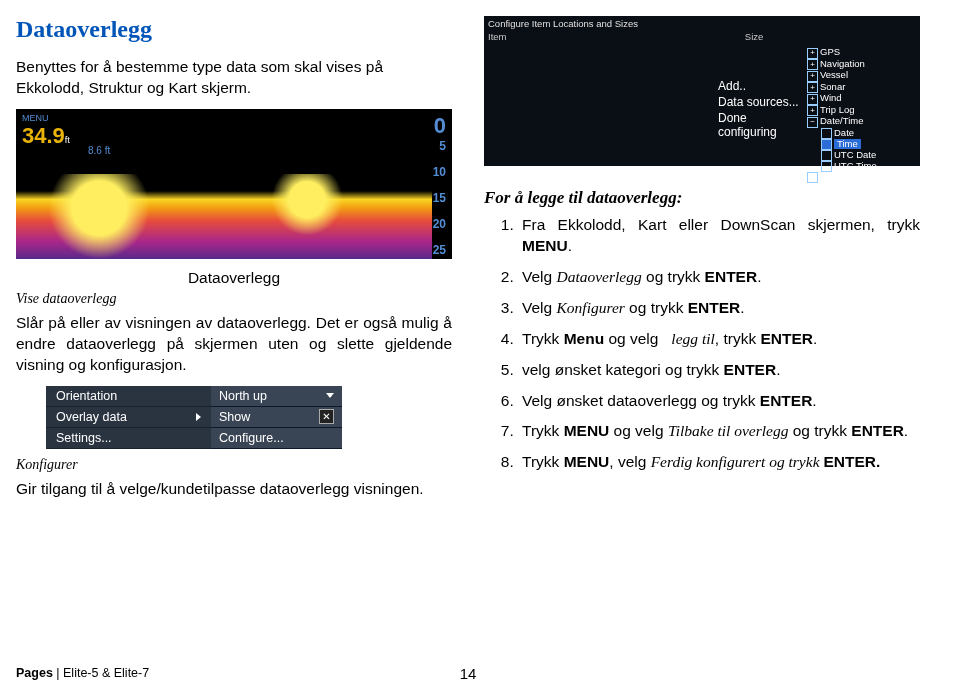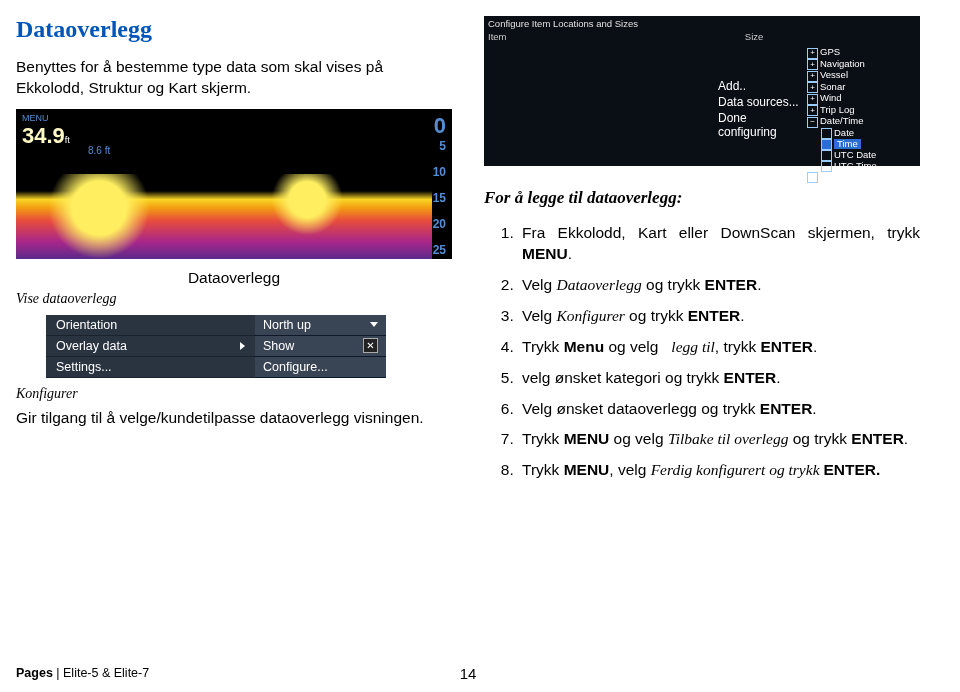--- a/index.html
+++ b/index.html
@@ -47,21 +47,21 @@
   }
   .sonar .topbar {
     display: flex;
     justify-content: space-between;
     align-items: flex-start;
     color: #fff;
     font-size: 11px;
     padding: 4px 6px;
   }
   .sonar .depth {
-    color: #fef9c3;
+    color: #eab308;
     font-size: 22px;
     font-weight: bold;
   }
   .sonar .zero {
     color: #548dd4;
     font-size: 22px;
     font-weight: bold;
   }
   .sonar .scale {
     position: absolute;
@@ -104,21 +104,21 @@
   }
   h3.sub {
     font-family: Georgia, serif;
     font-style: italic;
     font-weight: normal;
     font-size: 14px;
     margin: 2px 0 6px 0;
   }
   
   .settings-menu {
-    width: 340px;
+    width: 296px;
     margin: 8px 0 8px 30px;
     font-size: 12.5px;
   }
   .settings-row {
     display: flex;
     height: 21px;
     align-items: stretch;
   }
   .settings-left {
     flex: 1;
@@ -216,21 +216,21 @@
     background:#2b6cd6; padding:0 3px; display:inline-block;
   }
   .config-tree .ind1 { padding-left: 14px; }
 
   
   h3.add-title {
     font-family: Georgia, serif;
     font-style: italic;
     font-weight: bold;
     font-size: 17px;
-    margin: 0 0 15px 0;
+    margin: 0 0 7px 0;
   }
   ol.steps {
     margin: 0;
     padding-left: 34px;
   }
   ol.steps li {
     font-size: 15.5px;
     line-height: 1.35;
     margin-bottom: 10px;
     text-align: justify;
@@ -281,20 +281,21 @@
           <span>20</span>
           <span>25</span>
         </div>
         <div class="flame"></div>
       </div>
     </div>
 
     <div class="centered-label">Dataoverlegg</div>
 
     <h3 class="sub">Vise dataoverlegg</h3>
+    <p class="body" style="text-align:justify;">Slår på eller av visningen av dataoverlegg. Det er også mulig å endre dataoverlegg på skjermen uten og slette gjeldende visning og konfigurasjon.</p>
 
     <div class="settings-menu">
       <div class="settings-row">
         <div class="settings-left">Orientation</div>
         <div class="settings-right">
           <span>North up</span>
             <span class="caret"></span>
         </div>
       </div>
       <div class="settings-row">

